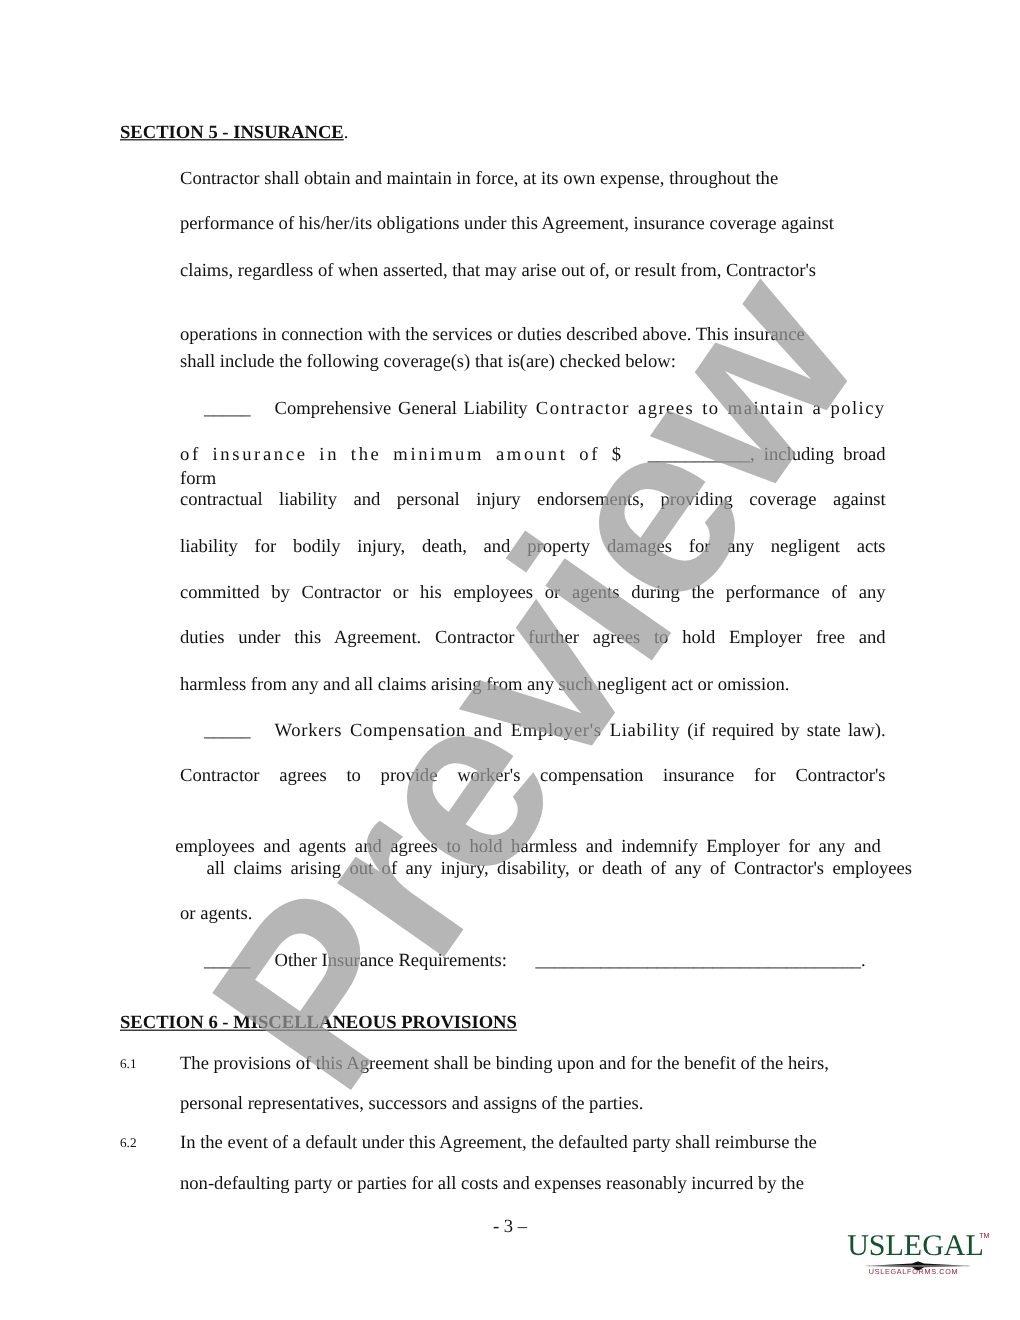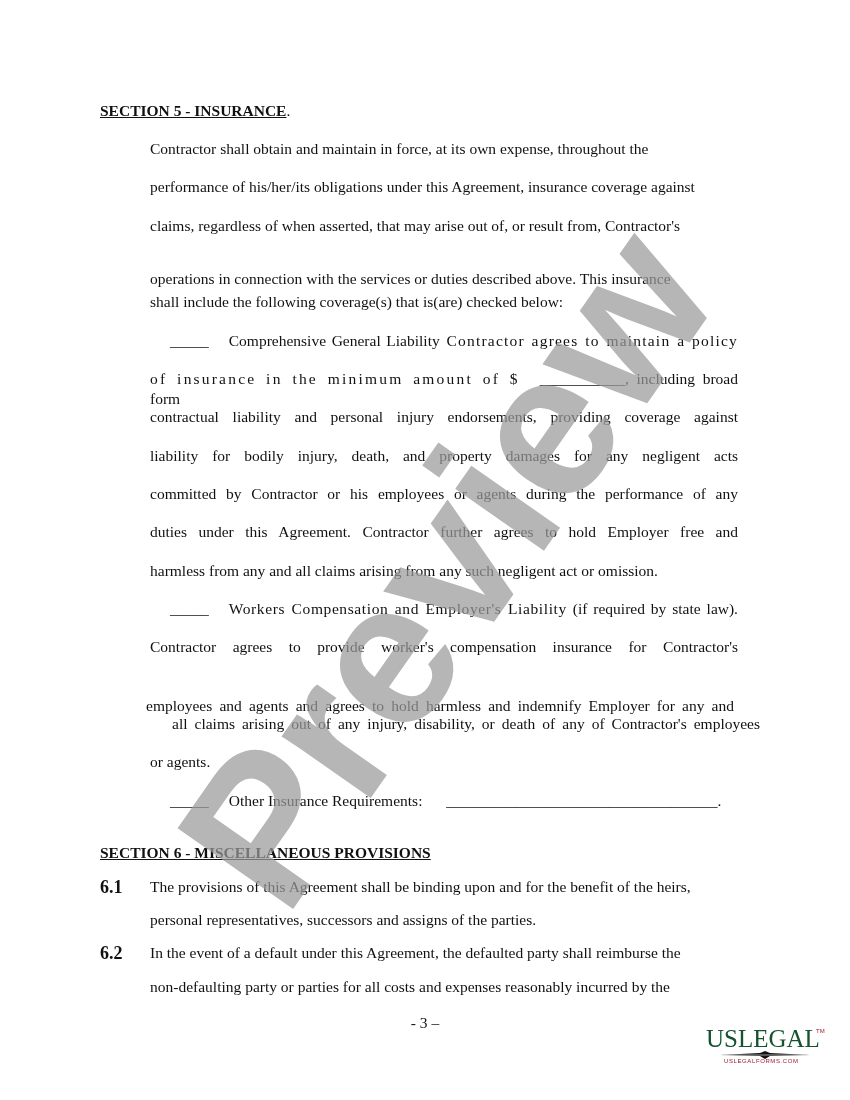--- a/index.html
+++ b/index.html
@@ -3,21 +3,21 @@
 <meta charset="utf-8">
 <style>
   html, body { margin: 0; padding: 0; background: #ffffff; }
   body { width: 850px; height: 1100px; position: relative; overflow: hidden;
          font-family: "Liberation Serif", "DejaVu Serif", serif; color: #111; }
   .page { position: absolute; left: 0; top: 0; width: 754px; height: 1100px; border-radius: 15px; }
   .line { position: absolute; font-size: 15.5px; white-space: nowrap; line-height: 20px; }
   .just { text-align: justify; text-align-last: justify; white-space: normal; }
   .heading { font-weight: bold; text-decoration: underline; }
   .b { font-weight: normal; margin-left: 20px; }
-  .num { position: absolute; font-weight: bold; font-size: 18px; line-height: 20px; }
+  .num { position: absolute; font-weight: normal; font-size: 11px; line-height: 20px; }
   .watermark {
     position: absolute; left: 55px; top: 465px; width: 780px; text-align: center;
     font-family: "Liberation Sans", "DejaVu Sans", sans-serif; font-weight: bold;
     font-size: 205px; color: #9a9a9a; opacity: 0.72;
     transform: rotate(-55deg); transform-origin: 50% 50%; line-height: 1;
     pointer-events: none; letter-spacing: -2px;
   }
   .page-num { position: absolute; left: 0; width: 850px; top: 1014px; text-align: center; font-size: 15.5px; }
   .logo { position: absolute; left: 706px; top: 1026px; width: 118px; height: 42px; }
   .logo-text { position: absolute; left: 0; top: 0; font-family: "Liberation Serif", serif; font-size: 25px;

